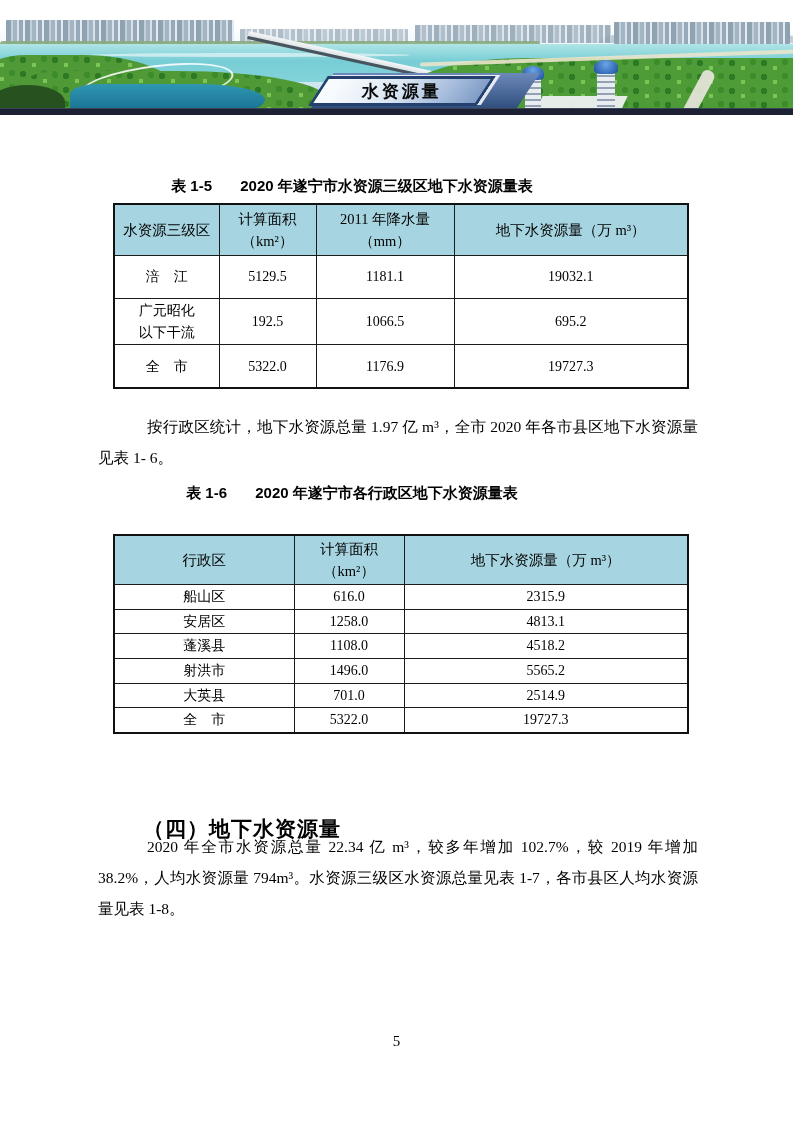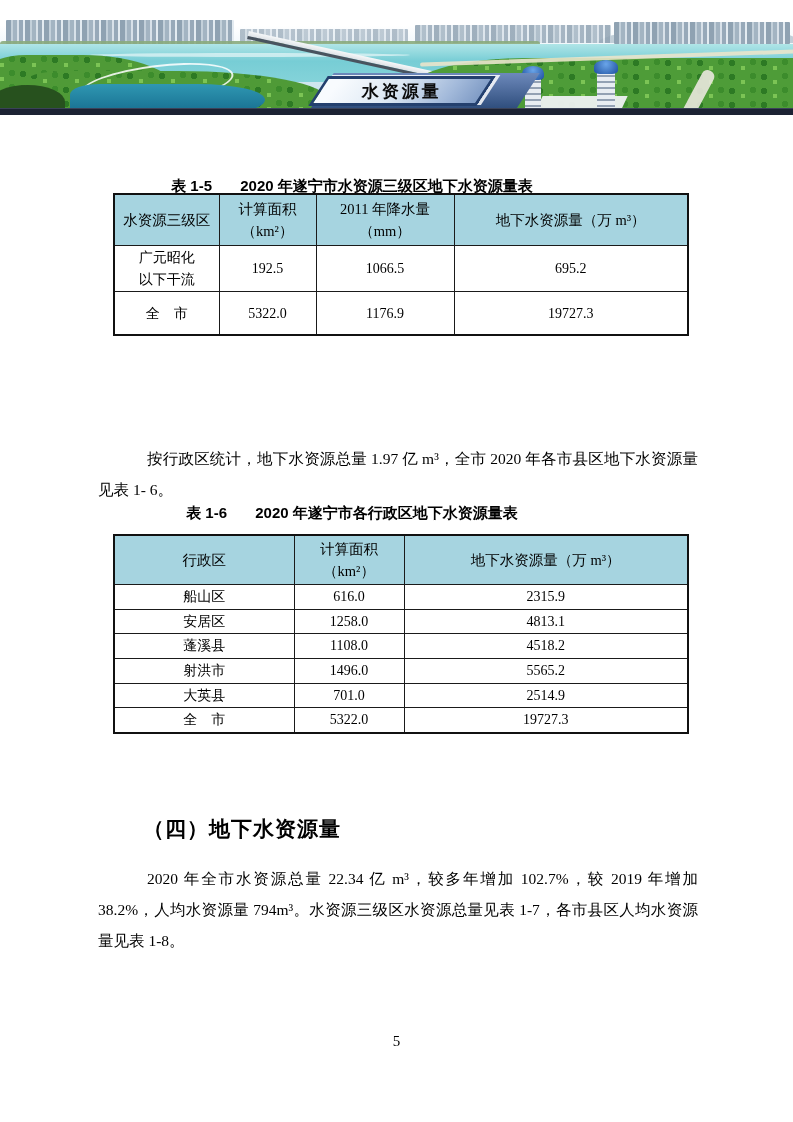--- a/index.html
+++ b/index.html
@@ -55,37 +55,37 @@
                   border:3px solid #24406e; box-sizing:border-box; box-shadow:4px -1px 0 rgba(255,255,255,.85);
                   display:flex; align-items:center; justify-content:center; }
   .banner-text { position:static; transform:skewX(33deg); font-family:"Liberation Sans",sans-serif;
                  font-weight:bold; font-size:17px; letter-spacing:3px; color:#0a0a0a; white-space:nowrap; }
   .navybar { left:0; bottom:0; width:793px; height:6px; background:#1c2233; border-top:1px solid #3a4258; }
 
   
   .caption { position:absolute; left:0; width:704px; text-align:center;
              font-family:"Liberation Sans",sans-serif; font-weight:bold; font-size:15px; }
   .cap1 { top:177px; }
-  .cap2 { top:504px; }
+  .cap2 { top:484px; }
   .cap-title { margin-left:1.6em; }
 
   table.doc { position:absolute; left:113px; width:574px; border-collapse:collapse; table-layout:fixed;
               border:2.5px solid #111; font-size:14px; }
   table.doc th, table.doc td { border:1.6px solid #1a1a1a; text-align:center; vertical-align:middle;
                                white-space:pre-line; padding:1px 2px; line-height:1.55; }
   table.doc th { background:#a6d4e0; font-weight:normal; font-size:14.5px; }
-  .t15 { top:193px; }
+  .t15 { top:203px; }
   .t15 th { height:48px; }
   .t15 td { height:40px; }
   .t16 { top:534px; }
   .t16 th { height:46px; }
   .t16 td { height:19px; }
 
   .para { position:absolute; left:98px; width:600px; font-size:15.5px; line-height:31px;
-          text-align:justify; text-indent:49px;margin-top:32px; }
+          text-align:justify; text-indent:49px; }
   .p1 { top:411px; }
   .p2 { top:831px; }
   .section-heading { position:absolute; left:143px; top:815px; font-family:"Liberation Sans",sans-serif;
                      font-weight:bold; font-size:21px; letter-spacing:1px; }
   .pagenum { position:absolute; left:0; top:1033px; width:793px; text-align:center; font-size:15px; }
 </style>
 </head>
 <body>
 
 <div class="page">
@@ -138,20 +138,26 @@
     <thead>
       <tr>
         <th>水资源三级区</th>
         <th>计算面积（km²）</th>
         <th>2011 年降水量（mm）</th>
         <th>地下水资源量（万 m³）</th>
       </tr>
     </thead>
     <tbody>
       <tr>
+        <td>涪　江</td>
+        <td>5129.5</td>
+        <td>1181.1</td>
+        <td>19032.1</td>
+      </tr>
+      <tr>
         <td>广元昭化
 以下干流</td>
         <td>192.5</td>
         <td>1066.5</td>
         <td>695.2</td>
       </tr>
       <tr>
         <td>全　市</td>
         <td>5322.0</td>
         <td>1176.9</td>

